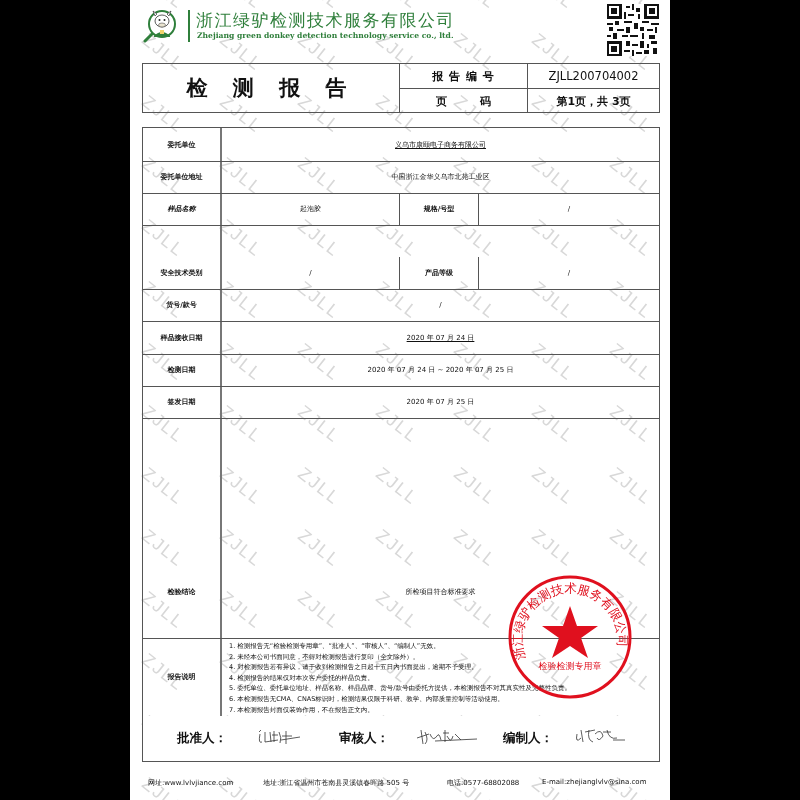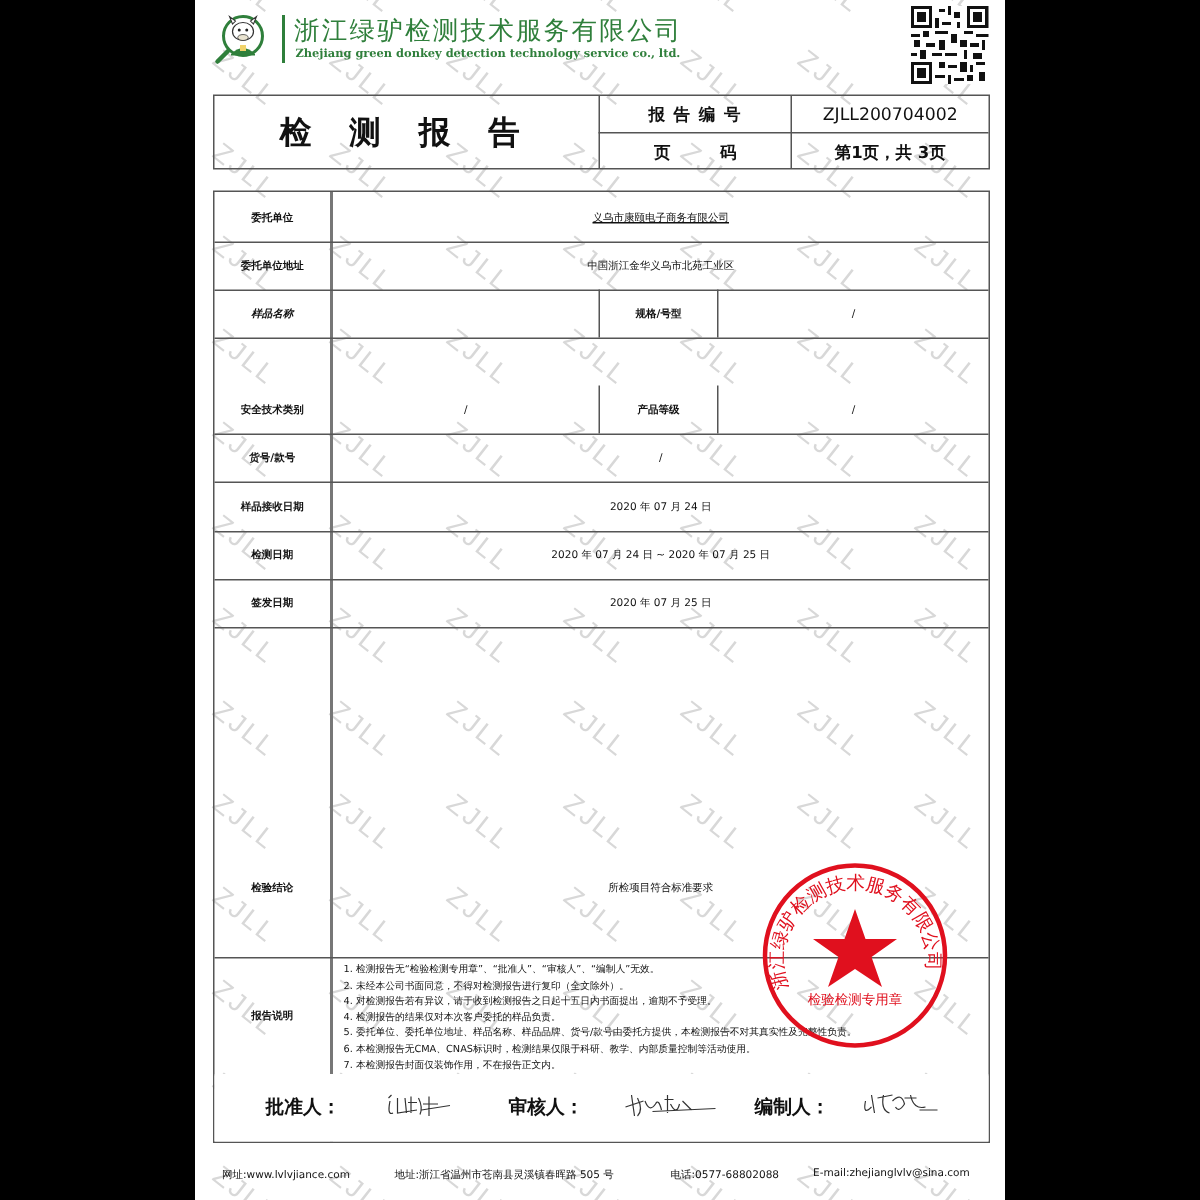--- a/index.html
+++ b/index.html
@@ -228,20 +228,21 @@
 
     <div class="row" style="top:33px; height:32px;">
       <div class="cell lbl" style="left:0; width:77px;">委托单位地址</div>
       <div class="cell" style="left:79px; right:0;">中国浙江金华义乌市北苑工业区</div>
     </div>
 
     <div class="row" style="top:65px; height:32px;">
       <div class="vdiv" style="left:256px;"></div>
       <div class="vdiv" style="left:335px;"></div>
       <div class="cell lbl" style="left:0; width:77px;font-style:italic;">样品名称</div>
+      <div class="cell" style="left:79px; width:177px;">起泡胶</div>
       <div class="cell lbl" style="left:257px; width:78px;">规格/号型</div>
       <div class="cell" style="left:336px; right:0;">/</div>
     </div>
 
 
     <div class="row" style="top:129px; height:32px;">
       <div class="vdiv" style="left:256px;"></div>
       <div class="vdiv" style="left:335px;"></div>
       <div class="cell lbl" style="left:0; width:77px;">安全技术类别</div>
       <div class="cell" style="left:79px; width:177px;">/</div>
@@ -249,21 +250,21 @@
       <div class="cell" style="left:336px; right:0;">/</div>
     </div>
 
     <div class="row" style="top:161px; height:32px;">
       <div class="cell lbl" style="left:0; width:77px;">货号/款号</div>
       <div class="cell" style="left:79px; right:0;">/</div>
     </div>
 
     <div class="row" style="top:193px; height:33px;">
       <div class="cell lbl" style="left:0; width:77px;">样品接收日期</div>
-      <div class="cell" style="left:79px; right:0;">2020 年 07 月 24 日</div>
+      <div class="cell" style="left:79px; right:0;text-decoration:underline;">2020 年 07 月 24 日</div>
     </div>
 
     <div class="row" style="top:226px; height:32px;">
       <div class="cell lbl" style="left:0; width:77px;">检测日期</div>
       <div class="cell" style="left:79px; right:0;">2020 年 07 月 24 日 ~ 2020 年 07 月 25 日</div>
     </div>
 
     <div class="row" style="top:258px; height:32px;">
       <div class="cell lbl" style="left:0; width:77px;">签发日期</div>
       <div class="cell" style="left:79px; right:0;">2020 年 07 月 25 日</div>

